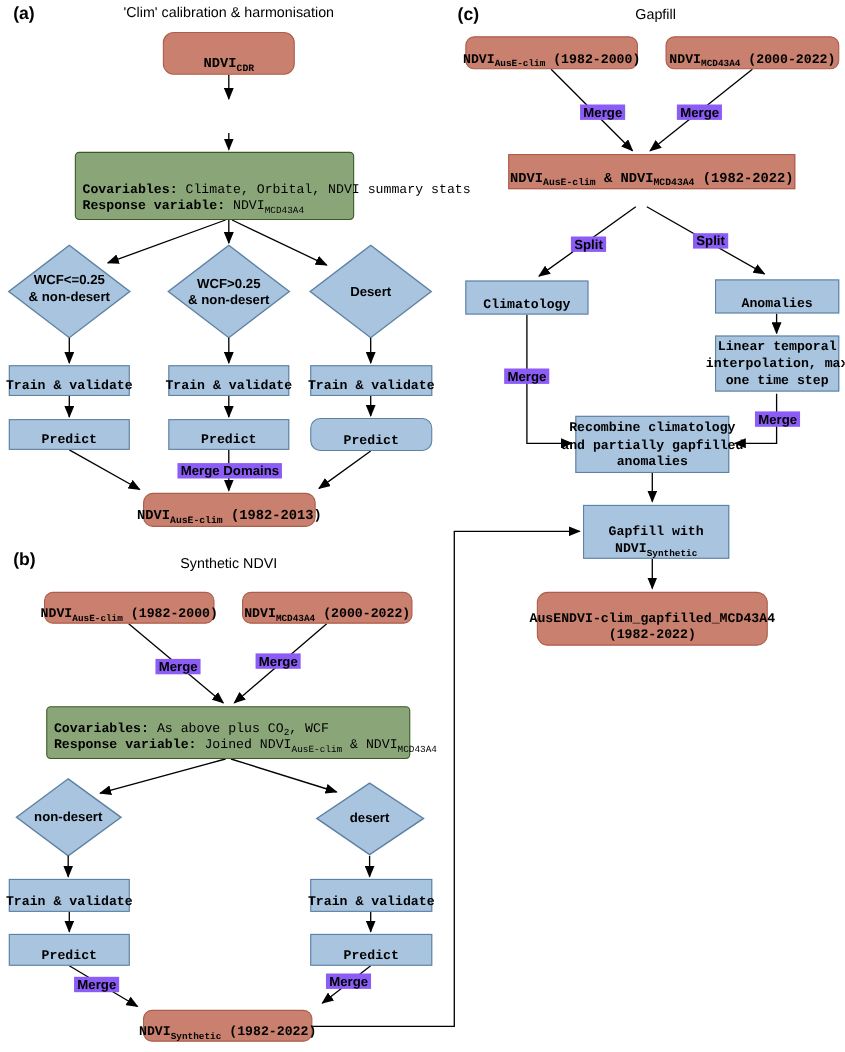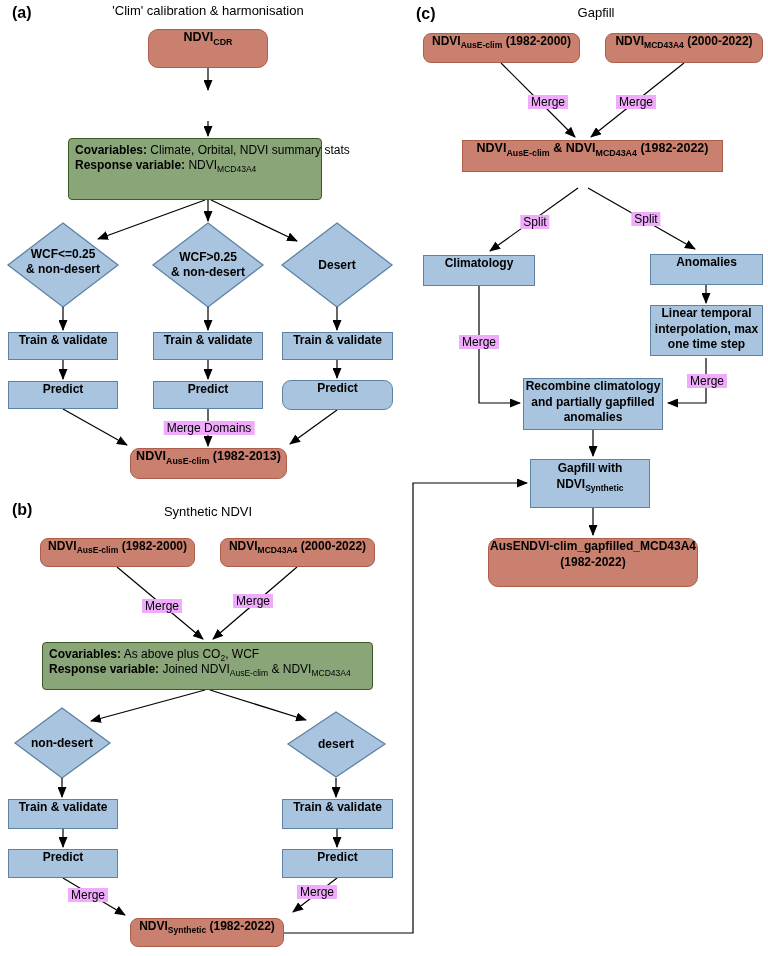--- a/index.html
+++ b/index.html
@@ -7,36 +7,36 @@
     position:relative;width:768px;height:956px;background:#fff;
     font-family:"Liberation Sans","DejaVu Sans",sans-serif;color:#000;overflow:hidden;
   }
   svg.edges{position:absolute;left:0;top:0;z-index:1;}
   svg.edges line, svg.edges polyline{stroke:#000;stroke-width:1.2;fill:none;}
   svg.edges polygon{stroke-width:1.3;}
   .poly-blue{fill:var(--blue_fill);stroke:var(--blue_stroke);}
   .box{
     position:absolute;box-sizing:border-box;z-index:2;
     border:1.3px solid #000;
-    display:flex;flex-direction:column;align-items:center;justify-content:flex-start;
-    text-align:center;font-weight:700;font-size:12px;line-height:1.25;white-space:nowrap;
+    display:flex;flex-direction:column;align-items:center;justify-content:flex-end;
+    text-align:center;font-weight:700;font-size:12px;line-height:1.25;white-space:nowrap;font-family:Liberation Mono, monospace;
   }
   .red{background:var(--red_fill);border-color:var(--red_stroke);}
   .blue{background:var(--blue_fill);border-color:var(--blue_stroke);}
   .green{
     background:var(--green_fill);border-color:var(--green_stroke);
     align-items:flex-start;text-align:left;padding:4px 6px;font-weight:400;
   }
   .r4{border-radius:4px}.r8{border-radius:8px}.r9{border-radius:9px}.r10{border-radius:10px}
   .b{font-weight:700;}
   .fs125{font-size:12.5px;}
   sub{font-size:71%;line-height:0;}
   .elabel{
     position:absolute;z-index:3;transform:translate(-50%,-50%);
-    background:#f0abfc;padding:0 3px;font-weight:400;font-size:12px;white-space:nowrap;
+    background:#8b5cf6;padding:0 3px;font-weight:700;font-size:12px;white-space:nowrap;
   }
   .dlabel{
     position:absolute;z-index:2;transform:translate(-50%,-50%);
     font-weight:700;font-size:12px;line-height:1.22;text-align:center;white-space:nowrap;
   }
   .ptag{position:absolute;z-index:2;font-weight:700;font-size:16px;}
   .ptitle{position:absolute;z-index:2;transform:translateX(-50%);font-size:13px;white-space:nowrap;}
   .line{white-space:nowrap;}
 </style>
 </head>
@@ -188,21 +188,21 @@
   <div class="box blue" style="left:650px;top:305px;width:113px;height:51px;line-height:1.3">
     <div>Linear temporal</div>
     <div>interpolation, max</div>
     <div>one time step</div>
   </div>
   <div class="box blue" style="left:523px;top:378px;width:140px;height:52px;line-height:1.3">
     <div>Recombine climatology</div>
     <div>and partially gapfilled</div>
     <div>anomalies</div>
   </div>
-  <div class="box blue" style="left:530px;top:459px;width:120px;height:49px;line-height:1.35">
+  <div class="box blue" style="left:530px;top:459px;width:133px;height:49px;line-height:1.35">
     <div>Gapfill with</div>
     <div><span>NDVI</span><sub>Synthetic</sub></div>
   </div>
   <div class="box red r10" style="left:488px;top:538px;width:210px;height:49px;line-height:1.3">
     <div>AusENDVI-clim_gapfilled_MCD43A4</div>
     <div>(1982-2022)</div>
   </div>
 
   <div class="elabel" style="left:209px;top:428px">Merge Domains</div>
   <div class="elabel" style="left:162px;top:606px">Merge</div>

